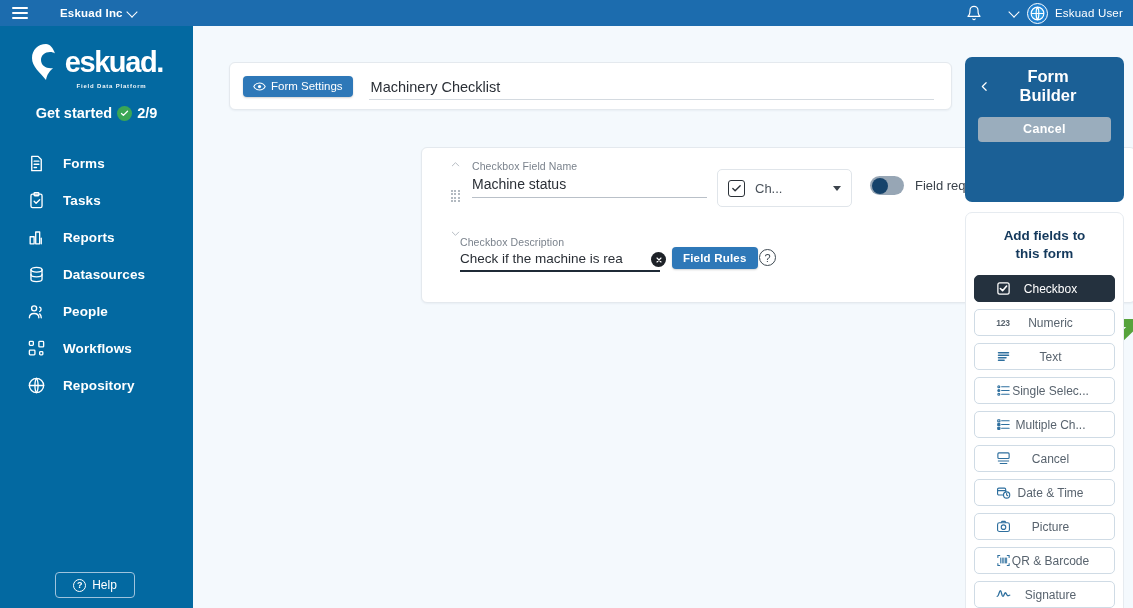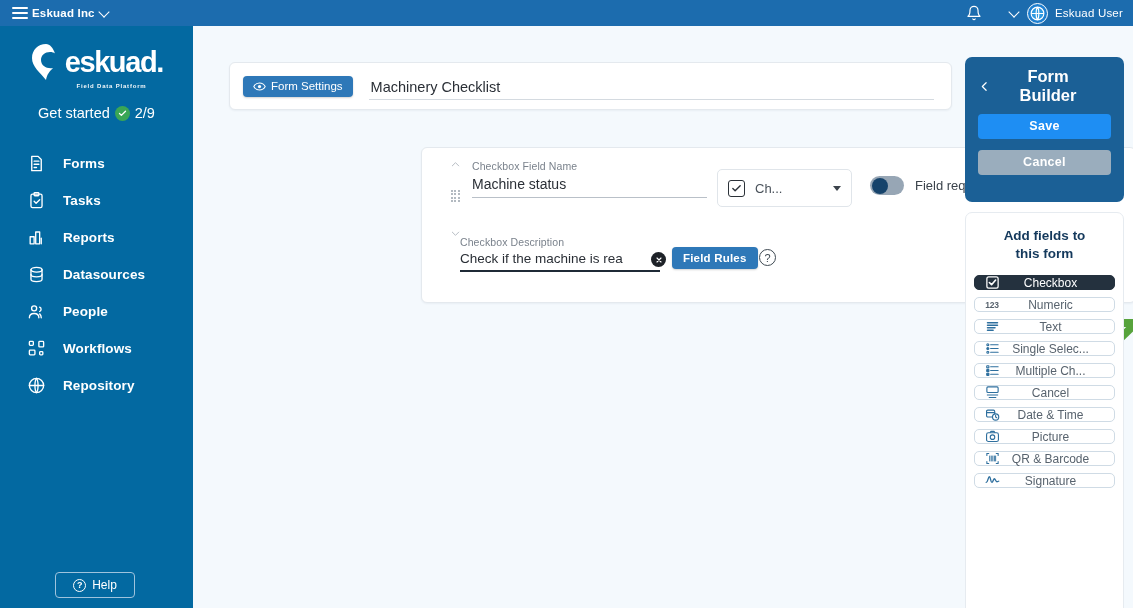--- a/index.html
+++ b/index.html
@@ -16,21 +16,21 @@
     position: absolute; top: 0; left: 0; width: 1133px; height: 26px;
     background: #1c6cae;
     display: flex; align-items: center;
     z-index: 30;
   }
   .hamburger { width: 16px; height: 12px; margin-left: 12px;
     display: flex; flex-direction: column; justify-content: space-between; cursor: pointer; }
   .hamburger i { display: block; height: 2px; background: #fff; border-radius: 1px; }
   .org-name {
     color: #ffffff; font-size: 11.5px; font-weight: bold;
-    margin-left: 4px; letter-spacing: .2px;
+    margin-left: 32px; letter-spacing: .2px;
     display: flex; align-items: center; gap: 5px; cursor: pointer;
   }
   .chev-d {
     display:inline-block; width:8px; height:8px;
     border-right:1.6px solid #fff; border-bottom:1.6px solid #fff;
     transform: rotate(45deg); margin-bottom:3px;
   }
   .topbar-right {
     margin-left: auto; display: flex; align-items: center; gap: 28px;
     padding-right: 10px; height: 100%;
@@ -57,21 +57,21 @@
   .logo-mark {
     width: 34px; height: 40px; position: relative; margin-right: 2px;
   }
   .logo-text { color: #fff; font-size: 29px; font-weight: bold; letter-spacing: -1.4px; line-height: 1; }
   .logo-dot { color:#fff; font-size:29px; font-weight:bold; }
   .logo-sub {
     color: #ffffff; font-size: 6px; letter-spacing: .8px; font-weight: bold;
     margin-top: 1px; margin-left: 30px; opacity: .95;
   }
   .get-started {
-    margin-top: 16px; color: #ffffff; font-size: 14.5px; font-weight: normal;
+    margin-top: 16px; color: #ffffff; font-size: 14.5px; font-weight: bold;
     display: flex; align-items: center; gap: 5px; cursor: pointer;
   }
   .check-badge {
     width: 15px; height: 15px; border-radius: 50%;
     background: #3aa655; display: inline-flex; align-items: center; justify-content: center;
   }
   .check-badge svg { display:block; }
 
   .nav { margin-top: 24px; width: 100%; display: flex; flex-direction: column; }
   .nav-item {
@@ -239,24 +239,24 @@
   .fields-panel {
     position: absolute; right: 9px; top: 186px; width: 159px; height: 420px;
     background: #ffffff; border: 1px solid #e6ebf0; border-radius: 7px;
     padding: 14px 8px 0 8px; overflow: hidden;
   }
   .fields-title {
     text-align: center; color: #14395c; font-size: 13.5px; font-weight: bold;
     line-height: 1.35; margin-bottom: 12px;
   }
   .field-btn {
-    height: 15px; margin-bottom: 7px; border-radius: 5px;
+    height: 27px; margin-bottom: 7px; border-radius: 5px;
     display: flex; align-items: center; cursor: pointer;
     border: 1px solid #cfdbe5; background: #ffffff;
-    padding: 0 9px; position: relative;
+    padding: 0 20px; position: relative;
   }
   .field-btn.active { background: #24313e; border-color: #24313e; }
   .field-btn .fb-icon { width: 16px; height: 16px; display:flex; align-items:center; justify-content:center; flex:none; }
   .field-btn .fb-label {
     flex: 1; text-align: center; font-size: 12px; color: #58636e;
     white-space: nowrap; overflow: hidden; text-overflow: clip; padding-right: 4px;
   }
   .field-btn.active .fb-label { color: #ffffff; }
   .num-ico { font-size: 8.5px; font-weight: bold; color: #58636e; letter-spacing:-.2px; }
 </style>
@@ -513,23 +513,20 @@
         <span class="back-chev">
           <svg width="13" height="13" viewBox="0 0 24 24" fill="none" stroke="#ffffff" stroke-width="2.2" stroke-linecap="round" stroke-linejoin="round">
               <path d="M15 5l-7 7 7 7"></path>
             </svg>
         </span>
         <span class="builder-title">
           <span>Form</span><br>
           <span>Builder</span>
         </span>
       </div>
-      <div class="save-btn">
-        <span>Save</span>
-      </div>
       <div class="cancel-btn">
         <span>Cancel</span>
       </div>
     </div>
 
     <div class="fields-panel">
       <div class="fields-title">
         <span>Add fields to</span><br>
         <span>this form</span>
       </div>

